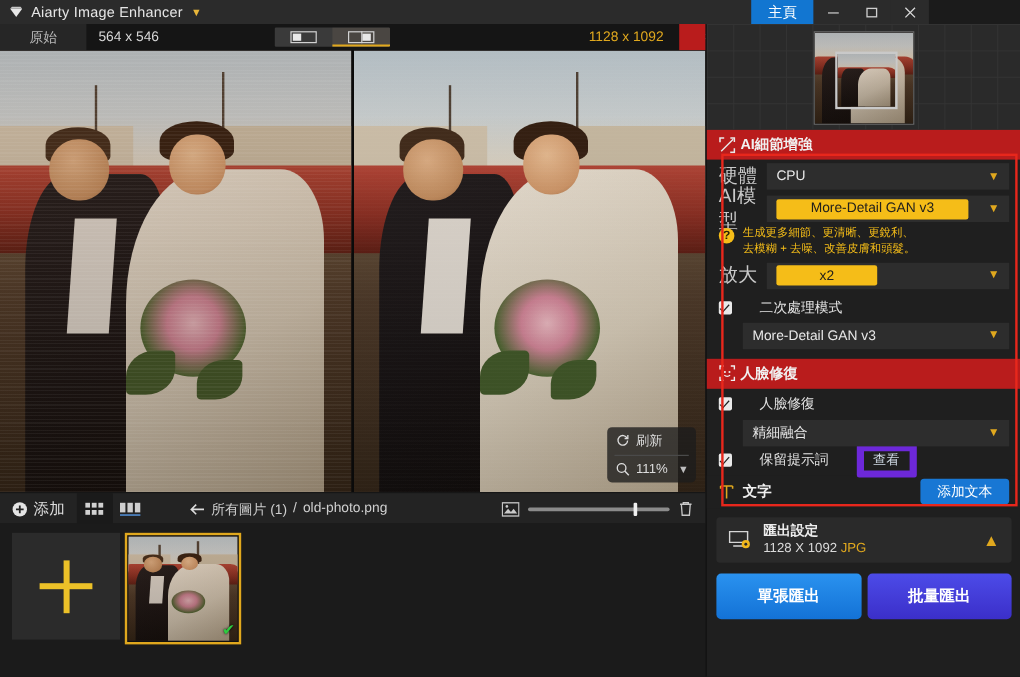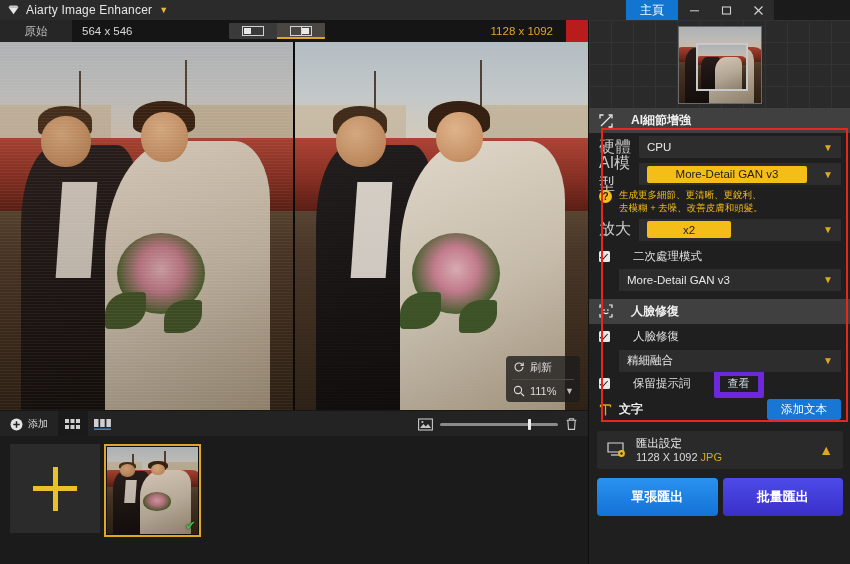--- a/index.html
+++ b/index.html
@@ -93,21 +93,21 @@
   .zoomctl{position:absolute;right:8px;bottom:8px;width:74px;height:46px;
            background:rgba(28,28,28,.78);border-radius:4px;display:flex;
            flex-direction:column;}
   .zc-row{flex:1;display:flex;align-items:center;padding-left:7px;gap:5px;color:#dcdcdc;font-size:11px;}
   .zc-sep{height:1px;background:#4a4a4a;margin:0 6px;}
   .zc-caret{margin-left:auto;margin-right:6px;color:#bdbdbd;font-size:9px;}
 
   
   .filmbar{position:absolute;left:0;top:410px;width:588px;height:26px;background:#232323;
            display:flex;align-items:center;border-top:1px solid #161616;}
-  .fb-add{display:flex;align-items:center;gap:5px;padding:0 10px;height:26px;color:#dcdcdc;font-size:10px;}
+  .fb-add{display:flex;align-items:center;gap:5px;padding:0 10px;height:26px;color:#dcdcdc;font-size:13px;}
   .fb-icon{width:30px;height:26px;display:flex;align-items:center;justify-content:center;}
   .fb-icon.sel{background:#1a1a1a;}
   .fb-path{display:flex;align-items:center;gap:5px;margin-left:34px;color:#cfcfcf;font-size:11.5px;}
   .fb-right{margin-left:auto;display:flex;align-items:center;gap:7px;padding-right:10px;}
   .slider{width:118px;height:3px;background:#8b8b8b;position:relative;border-radius:2px;}
   .slider .knob{position:absolute;left:88px;top:-4px;width:3px;height:11px;background:#f0f0f0;border-radius:1px;}
 
   
   .strip{position:absolute;left:0;top:436px;width:588px;height:128px;background:#1b1b1b;}
   .thumb-add{position:absolute;left:10px;top:8px;width:90px;height:89px;background:#2b2b2b;
@@ -125,22 +125,22 @@
   
   .panel{position:absolute;left:588px;top:20px;width:262px;height:544px;background:#1f1f1f;
          border-left:1px solid #111;}
   .preview{position:relative;height:88px;background:#2a2a2a;
     background-image:linear-gradient(#333 1px,transparent 1px),linear-gradient(90deg,#333 1px,transparent 1px);
     background-size:22px 22px;}
   .prev-frame{position:absolute;left:50%;top:6px;transform:translateX(-50%);
               width:82px;height:76px;border:1px solid #6a6a6a;overflow:hidden;background:#111;}
   .prev-inner{position:absolute;left:17px;top:16px;width:48px;height:44px;border:2px solid #c9c9c9;overflow:hidden;}
 
-  .sec-head{height:25px;display:flex;align-items:center;gap:18px;padding:0 10px;
-            color:#f0f0f0;font-size:12px;font-weight:bold;background:#404040;}
+  .sec-head{height:25px;display:flex;align-items:center;gap:4px;padding:0 10px;
+            color:#f0f0f0;font-size:12px;font-weight:bold;background:#b91c1c;}
   .row{display:flex;align-items:center;padding:0 10px;}
   .lbl{width:40px;color:#c9c9c9;font-size:16px;flex:none;}
   .select{flex:1;height:22px;background:#2d2d2d;border:none;display:flex;align-items:center;
           padding:0 8px;color:#e8e8e8;font-size:11.5px;position:relative;}
   .select .cv{position:absolute;right:8px;color:#e0a81e;font-size:10px;}
   .pill{background:#f5bd18;color:#23211c;height:17px;border-radius:2px;display:flex;
         align-items:center;justify-content:center;font-size:11.5px;padding:0 10px;}
   .pill.wide{width:140px;}
   .pill.narrow{width:64px;}
   .desc{display:flex;gap:7px;padding:2px 10px 0 10px;align-items:flex-start;}
@@ -157,21 +157,21 @@
   .sub-select .cv{position:absolute;right:8px;color:#e0a81e;font-size:10px;}
   .ghost-btn{border:6px solid #6d28d9;color:#cfd9e4;font-size:11px;height:16px;padding:0 8px;
              display:flex;align-items:center;border-radius:2px;background:transparent;}
   .blue-btn{background:#1877d4;color:#fff;font-size:11.5px;height:21px;padding:0 14px;border-radius:3px;
             display:flex;align-items:center;justify-content:center;}
   .text-sec{height:28px;display:flex;align-items:center;padding:0 10px;gap:7px;background:#1f1f1f;}
   .text-sec .sp{flex:1;}
 
   .export-box{margin:7px 8px 0 8px;height:38px;background:#2a2a2a;border-radius:3px;
               display:flex;align-items:center;padding:0 10px;gap:9px;}
-  .exp-ttl{color:#ededed;font-size:11.5px;font-weight:normal;line-height:1.35;}
+  .exp-ttl{color:#ededed;font-size:11.5px;font-weight:bold;line-height:1.35;}
   .exp-sub{color:#dadada;font-size:11px;}
   .exp-sub .jpg{color:#e0a81e;margin-left:3px;}
   .chev-up{margin-left:auto;color:#e0a81e;font-size:14px;}
   .btn-row{display:flex;gap:5px;margin:9px 8px 0 8px;}
   .exp-btn{flex:1;height:38px;display:flex;align-items:center;justify-content:center;
            color:#fff;font-size:13px;font-weight:bold;border-radius:4px;}
   .exp-single{background:linear-gradient(180deg,#2a92ef 0%,#1372d6 100%);}
   .exp-batch{background:linear-gradient(180deg,#4c4be8 0%,#3b2fc9 100%);text-align:right;}
 
   
@@ -329,20 +329,30 @@
     <div class="fb-icon">
       <svg width="18" height="13" viewBox="0 0 18 13">
         <g fill="#cfcfcf">
             <rect x="0" y="1" width="4.5" height="8"></rect>
             <rect x="6.2" y="1" width="4.5" height="8"></rect>
             <rect x="12.4" y="1" width="4.5" height="8"></rect>
           </g>
         <rect x="0" y="10.5" width="17" height="1.4" fill="#4f86c6"></rect>
       </svg>
     </div>
+    <div class="fb-path">
+      <span>
+        <svg width="13" height="11" viewBox="0 0 13 11">
+            <path d="M12 5.5H2M5.5 1.5L1.4 5.5l4.1 4" fill="none" stroke="#dcdcdc" stroke-width="1.3"></path>
+          </svg>
+      </span>
+      <span>所有圖片 (1)</span>
+      <span>/</span>
+      <span>old-photo.png</span>
+    </div>
     <div class="fb-right">
       <span>
         <svg width="15" height="13" viewBox="0 0 15 13">
             <rect x="0.6" y="1" width="13.8" height="11" fill="none" stroke="#c8c8c8" stroke-width="1.1"></rect>
             <path d="M2 10l3.4-4 2.4 2.6L10 6l3 4z" fill="#c8c8c8"></path>
             <circle cx="4.4" cy="4" r="1.1" fill="#c8c8c8"></circle>
           </svg>
       </span>
       <div class="slider">
         <div class="knob"></div>

